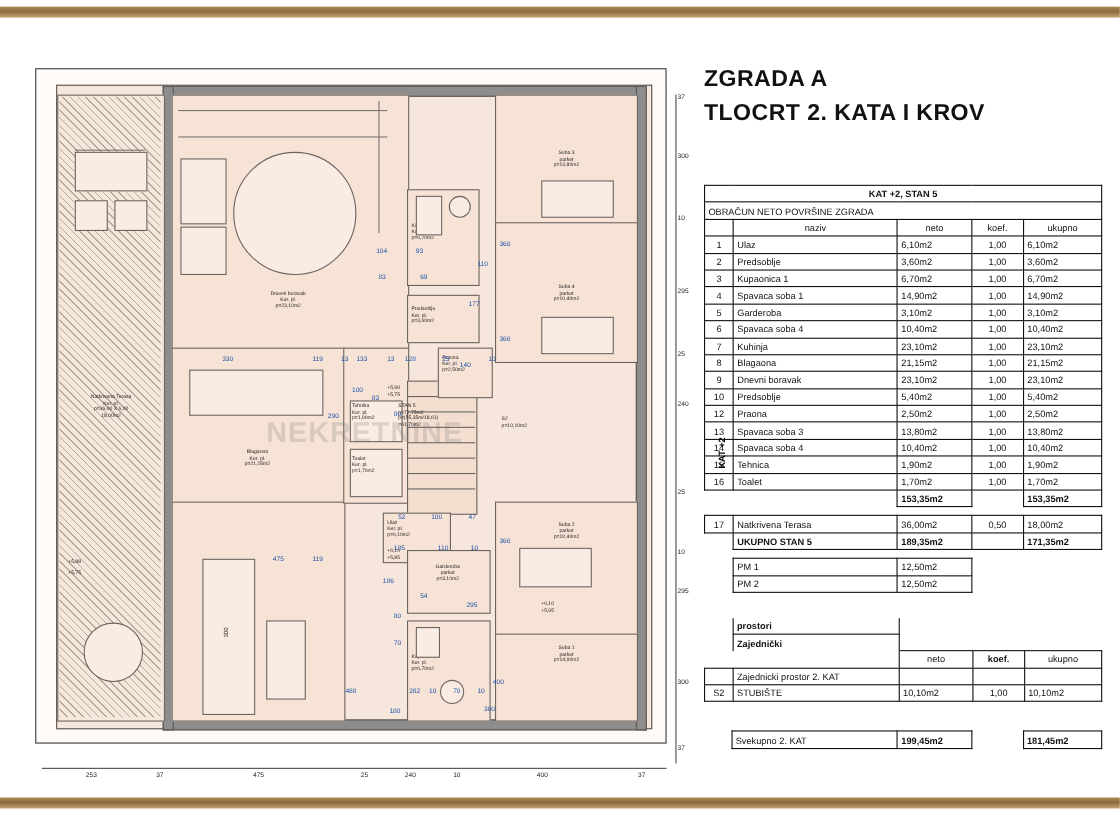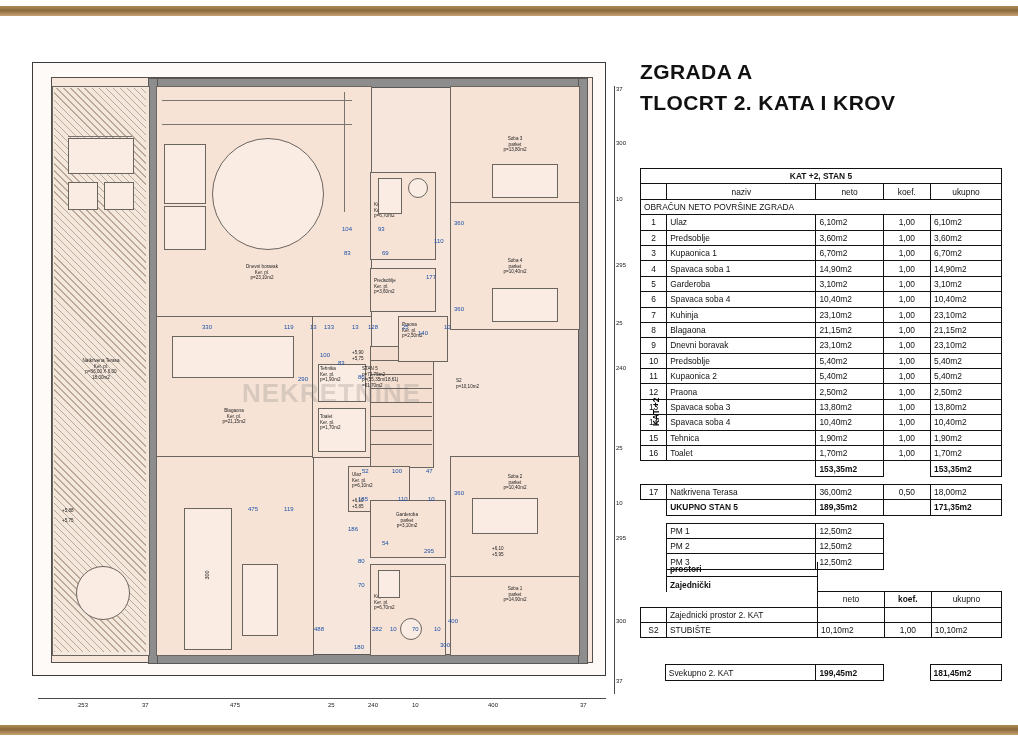--- a/index.html
+++ b/index.html
@@ -341,29 +341,29 @@
     <span>KAT +2</span>
   </div>
 
   <div class="t-main">
     <table>
       <tbody>
           <tr>
         <td class="ctr bold" colspan="5">KAT +2, STAN 5</td>
       </tr>
       <tr>
+        <td colspan="5">OBRAČUN NETO  POVRŠINE ZGRADA</td>
+      </tr>
+      <tr>
         <td style="width:20px;"></td>
         <td class="ctr" style="width:150px;">naziv</td>
         <td class="ctr" style="width:62px;">neto</td>
         <td class="ctr" style="width:42px;">koef.</td>
         <td class="ctr" style="width:66px;">ukupno</td>
       </tr>
-      <tr>
-        <td colspan="5">OBRAČUN NETO  POVRŠINE ZGRADA</td>
-      </tr>
 
       <tr>
             <td class="ctr">1</td>
             <td>Ulaz</td>
             <td>6,10m2</td>
             <td class="ctr">1,00</td>
             <td>6,10m2</td>
           </tr>
       <tr>
             <td class="ctr">2</td>
@@ -417,27 +417,20 @@
       <tr>
             <td class="ctr">9</td>
             <td>Dnevni boravak</td>
             <td>23,10m2</td>
             <td class="ctr">1,00</td>
             <td>23,10m2</td>
           </tr>
       <tr>
             <td class="ctr">10</td>
             <td>Predsoblje</td>
-            <td>5,40m2</td>
-            <td class="ctr">1,00</td>
-            <td>5,40m2</td>
-          </tr>
-      <tr>
-            <td class="ctr">11</td>
-            <td>Kupaonica 2</td>
             <td>5,40m2</td>
             <td class="ctr">1,00</td>
             <td>5,40m2</td>
           </tr>
       <tr>
             <td class="ctr">12</td>
             <td>Praona</td>
             <td>2,50m2</td>
             <td class="ctr">1,00</td>
             <td>2,50m2</td>
@@ -501,27 +494,20 @@
       <tr>
         <td class="nb"></td>
             <td>PM 1</td>
         <td>12,50m2</td>
         <td class="nb"></td>
             <td class="nb"></td>
       </tr>
       <tr>
         <td class="nb"></td>
             <td>PM 2</td>
-        <td>12,50m2</td>
-        <td class="nb"></td>
-            <td class="nb"></td>
-      </tr>
-      <tr>
-        <td class="nb"></td>
-            <td>PM 3</td>
         <td>12,50m2</td>
         <td class="nb"></td>
             <td class="nb"></td>
       </tr>
     </tbody>
       </table>
   </div>
 
   <div class="t-common">
     <table>

